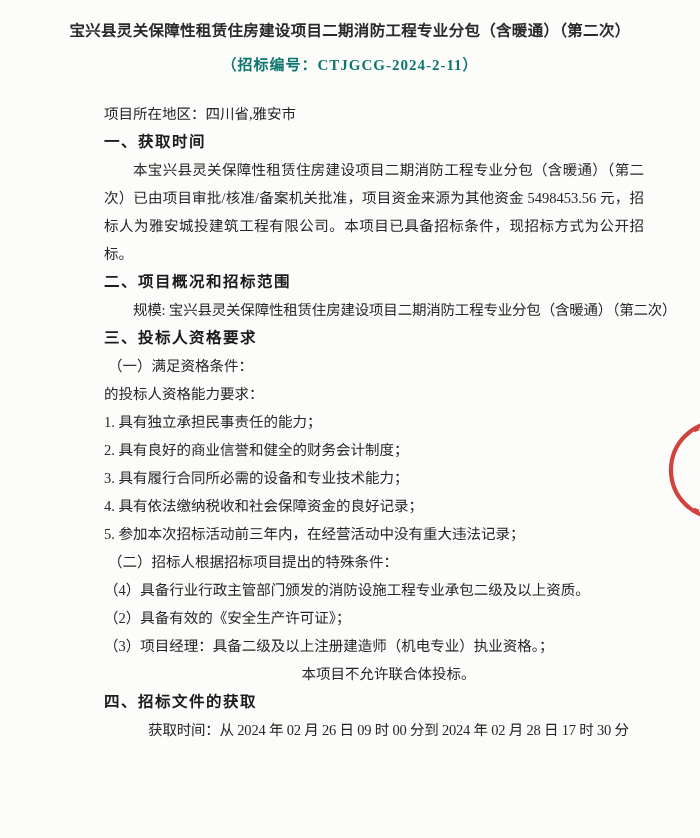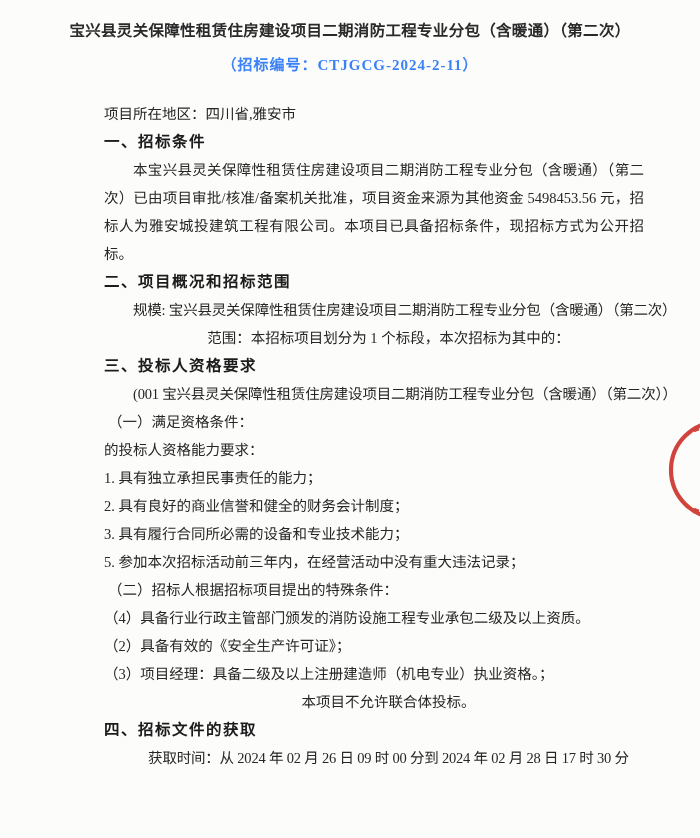--- a/index.html
+++ b/index.html
@@ -21,21 +21,21 @@
     font-weight: bold;
     letter-spacing: 0.3px;
     color: #2a2a2a;
   }
   .doc-subtitle {
     margin-top: 13px;
     text-align: center;
     font-size: 15px;
     font-weight: bold;
     letter-spacing: 1px;
-    color: #3b82f6;
+    color: #0f766e;
   }
   .content {
     position: absolute;
     left: 104px;
     top: 100px;
     width: 540px;
     font-size: 14.5px;
     line-height: 28px;
   }
   .row { margin: 0; }
@@ -70,35 +70,34 @@
 
 <div class="page">
 
   <div class="doc-title">宝兴县灵关保障性租赁住房建设项目二期消防工程专业分包（含暖通）（第二次）</div>
   <div class="doc-subtitle">（招标编号：CTJGCG-2024-2-11）</div>
 
   <div class="content">
 
     <div class="row">项目所在地区：四川省,雅安市</div>
 
-    <div class="row h">一、招标条件</div>
+    <div class="row h">一、获取时间</div>
     <div class="row para">本宝兴县灵关保障性租赁住房建设项目二期消防工程专业分包（含暖通）（第二次）已由项目审批/核准/备案机关批准，项目资金来源为其他资金 5498453.56 元，招标人为雅安城投建筑工程有限公司。本项目已具备招标条件，现招标方式为公开招标。</div>
 
     <div class="row h">二、项目概况和招标范围</div>
     <div class="row ind nowrap">规模: 宝兴县灵关保障性租赁住房建设项目二期消防工程专业分包（含暖通）（第二次）</div>
-    <div class="row ind">范围：本招标项目划分为 1 个标段，本次招标为其中的：</div>
 
     <div class="row h">三、投标人资格要求</div>
-    <div class="row ind nowrap">(001 宝兴县灵关保障性租赁住房建设项目二期消防工程专业分包（含暖通）（第二次））</div>
     <div class="row subind">（一）满足资格条件：</div>
 
     <div class="row">的投标人资格能力要求：</div>
     <div class="row">1. 具有独立承担民事责任的能力；</div>
     <div class="row">2. 具有良好的商业信誉和健全的财务会计制度；</div>
     <div class="row">3. 具有履行合同所必需的设备和专业技术能力；</div>
+    <div class="row">4. 具有依法缴纳税收和社会保障资金的良好记录；</div>
     <div class="row">5. 参加本次招标活动前三年内，在经营活动中没有重大违法记录；</div>
 
     <div class="row subind">（二）招标人根据招标项目提出的特殊条件：</div>
     <div class="row">（4）具备行业行政主管部门颁发的消防设施工程专业承包二级及以上资质。</div>
     <div class="row">（2）具备有效的《安全生产许可证》；</div>
     <div class="row">（3）项目经理：具备二级及以上注册建造师（机电专业）执业资格。；</div>
 
     <div class="row ind"><span>本项目</span><span class="em-italic">不允许</span><span>联合体投标。</span></div>
 
     <div class="row h">四、招标文件的获取</div>

